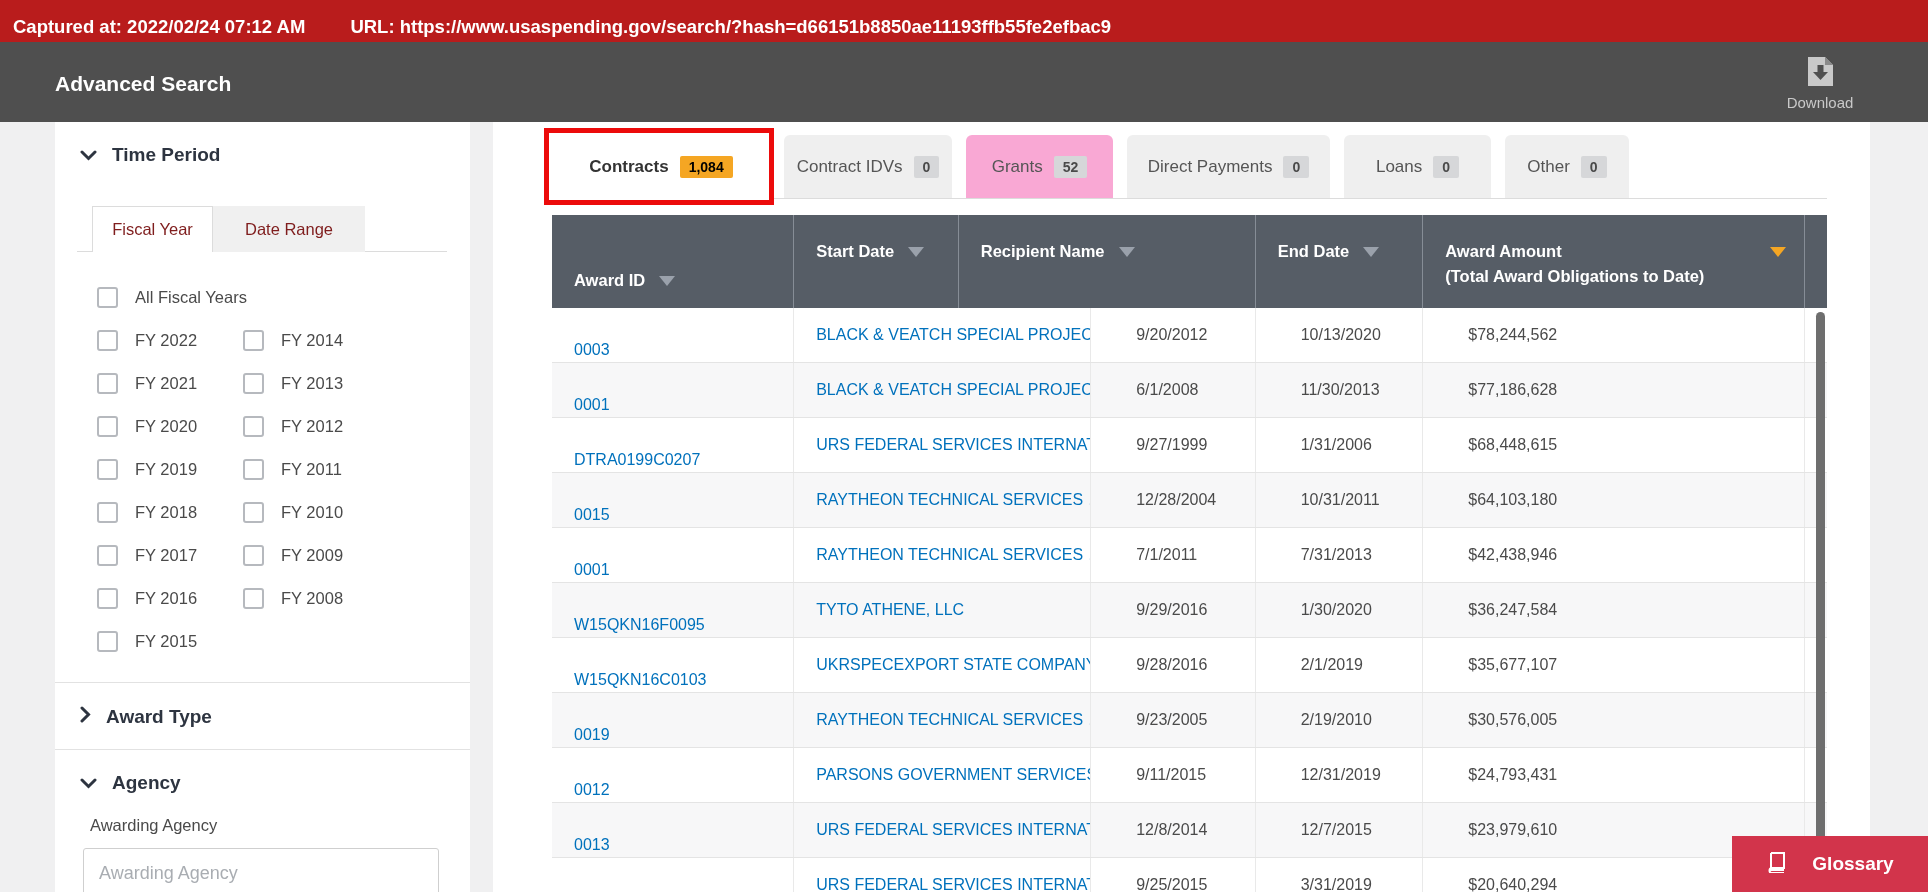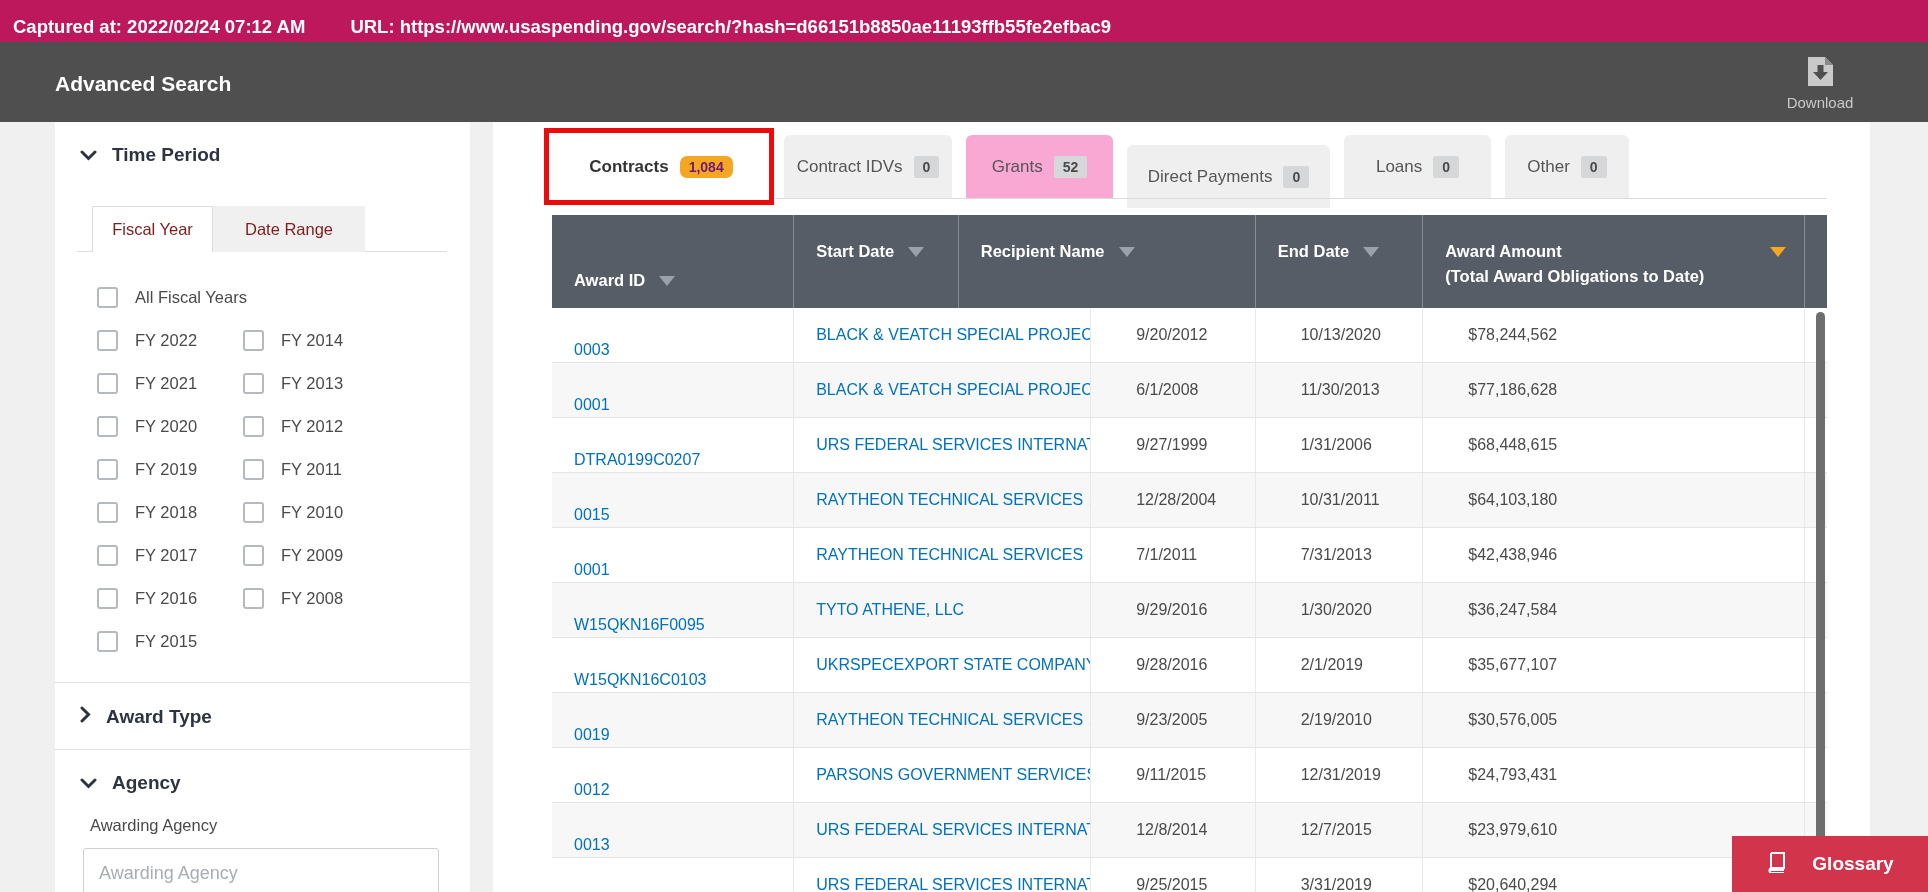--- a/index.html
+++ b/index.html
@@ -5,21 +5,21 @@
   * { margin:0; padding:0; box-sizing:border-box; }
   html,body { width:1928px; height:892px; }
   body {
     position:relative; overflow:hidden;
     font-family:"Liberation Sans", sans-serif;
     background:#f0f0f1; color:#4a4a4a;
   }
   
   .capture-bar {
     position:absolute; left:0; top:0; width:1928px; height:54px;
-    background:#be185d; color:#fff; display:flex; align-items:center;
+    background:#b91c1c; color:#fff; display:flex; align-items:center;
     gap:45px; padding-left:13px; font-size:18.5px; font-weight:700;
   }
   
   .app-header {
     position:absolute; left:0; top:42px; width:1928px; height:80px;
     background:#4f4f4f;
   }
   .page-title {
     position:absolute; left:55px; top:0; height:80px; line-height:84px;
     color:#fff; font-size:21px; font-weight:700;
@@ -63,24 +63,24 @@
     border:1px solid #cfcfcf; border-radius:3px; padding-left:15px; font-size:18px;
     font-family:"Liberation Sans", sans-serif; color:#4a4a4a; }
   .aw-input::placeholder { color:#a9adb2; }
   
   .result-tabs { position:absolute; left:59px; top:13px; display:flex; gap:14px; }
   .rtab { height:63px; border-radius:6px 6px 0 0; background:#efefef;
     display:flex; align-items:center; justify-content:center; gap:11px;
     font-size:17px; color:#555; cursor:pointer; }
   .rtab.shaded { background:#f9a8d4;justify-content:center; }
   .rtab.active { background:#fff; height:64px; z-index:2; color:#333; font-weight:700; }
-  .t0{width:218px;} .t1{width:168px;} .t2{width:147px;} .t3{width:203px;margin-top:10px;} .t4{width:147px;} .t5{width:124px;}
+  .t0{width:218px;} .t1{width:168px;} .t2{width:147px;} .t3{width:203px;} .t4{width:147px;} .t5{width:124px;}
   .badge { padding:3px 9px; border-radius:2px; font-size:14px; font-weight:700;
     background:#d6d7d9; color:#4a4a4a; }
-  .badge.gold { background:#f5a623; color:#701a75;border-radius:7px; }
+  .badge.gold { background:#f5a623; color:#000000; }
   .tabs-underline { position:absolute; left:59px; top:76px; width:1275px; height:1px; background:#dcdcdc; }
   .annotation-box { position:absolute; left:51px; top:6px; width:230px; height:77px;
     border:5px solid #ec0b0b; z-index:6; pointer-events:none; }
   
   .table { position:absolute; left:59px; top:93px; width:1275px; }
   .thead { display:flex; height:93px; background:#565d66; }
   .th { color:#fff; font-size:16.5px; font-weight:700; padding-top:24px; padding-left:22px;
     border-left:1px solid #868d96; cursor:pointer; }
   .th:first-child { border-left:none; }
   .th-line { display:flex; align-items:center; line-height:25px; }

